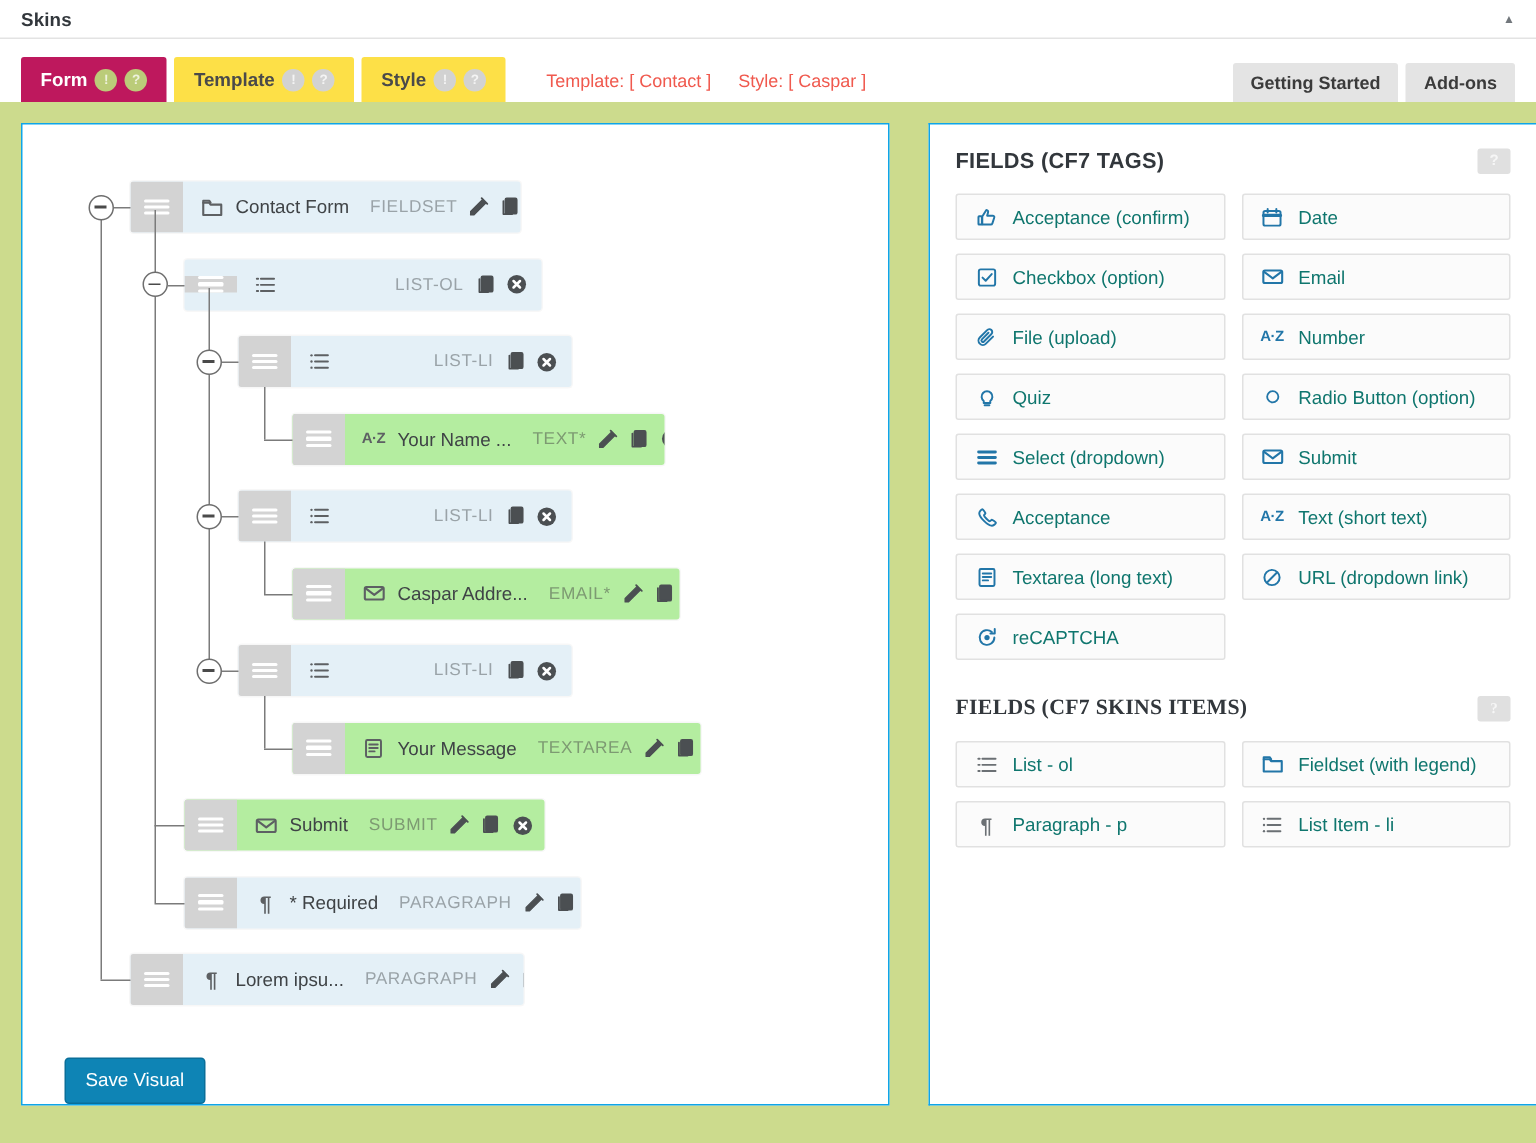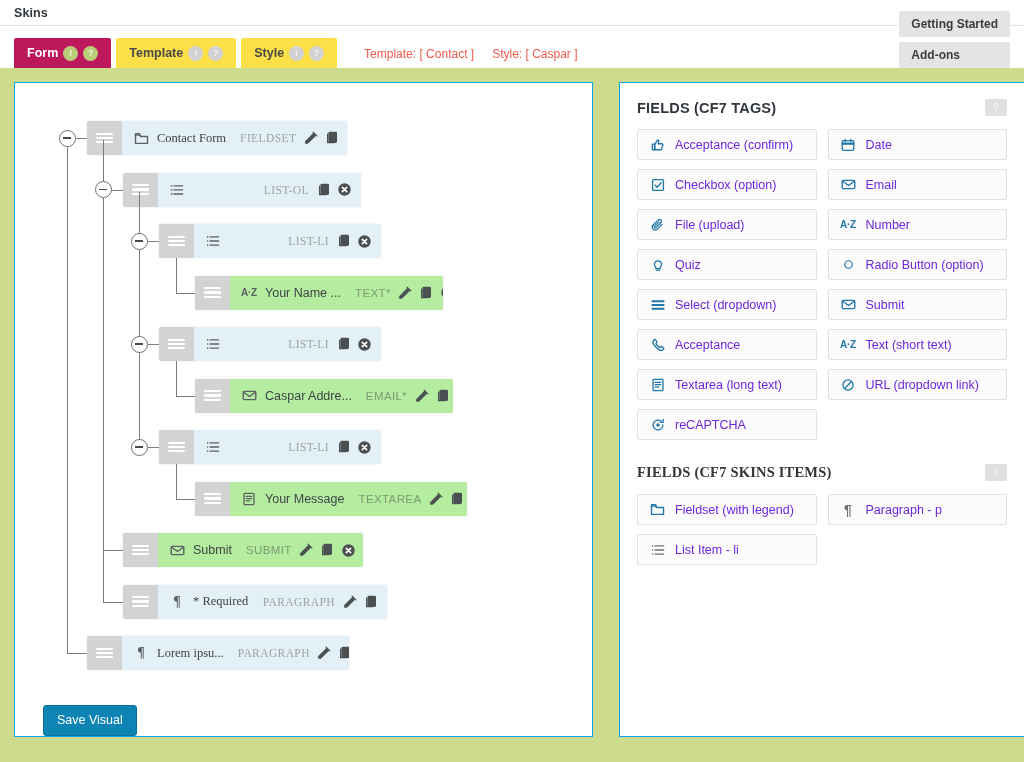--- a/index.html
+++ b/index.html
@@ -45,21 +45,21 @@
     font-size:9px; font-weight:bold;
     background:#d2d2d2; color:#f4f4f4;
   }
   .tab.active .tab-badge { background:#bbcc79; color:#eef2dd; }
 
   .tmplinfo {
     margin-left:22px; display:flex; gap:18px; align-items:center;
     font-size:12px; color:#f0594e; padding-bottom:7px; white-space:nowrap;
   }
   .topright {
-    position:absolute; right:14px; bottom:0; display:flex; gap:5px;flex-direction:column;
+    position:absolute; right:14px; bottom:0; display:flex; gap:5px;
   }
   .topbtn {
     height:26px; padding:0 12px; background:#e4e4e4; color:#3b3b3b;
     font-size:12px; font-weight:bold; border-radius:2px 2px 0 0;
     display:flex; align-items:center; cursor:pointer; user-select:none;
   }
 
   
   .stage {
     position:absolute; left:0; top:68px; width:1024px; height:694px;
@@ -74,21 +74,21 @@
   .panel-right { left:619px; top:14px; width:405px; height:655px; border-right:none;}
 
   
   .tree { position:relative; width:100%; height:100%; }
 
   .trow {
     position:absolute; height:34px; display:flex; align-items:stretch;
     border-radius:2px; overflow:hidden; cursor:move;
     box-shadow:0 0 0 1px rgba(0,0,0,0.03);
   }
-  .trow.blue  { background:#e4f0f7;font-family:Liberation Serif, serif; }
+  .trow.blue  { background:#e4f0f7; }
   .trow.green { background:#b4eda0; }
   .handle {
     width:35px; background:#d3d3d3;
     display:flex; align-items:center; justify-content:center;
     flex:0 0 35px; cursor:move;
   }
   .handle i { display:block; width:17px; height:11px; position:relative; }
   .handle i:before, .handle i:after, .handle i b {
     content:""; position:absolute; left:0; width:17px; height:2.4px;
     background:#fff; border-radius:1px;
@@ -142,21 +142,21 @@
   }
   .grid { display:grid; grid-template-columns:1fr 1fr; gap:9px 11px; }
   .fbtn {
     height:31px; border:1px solid #e1e1e1; background:#fbfbfb;
     display:flex; align-items:center; gap:9px; padding:0 11px;
     border-radius:2px; cursor:pointer; user-select:none;
   }
   .fico { width:17px; flex:0 0 17px; display:flex; align-items:center;
           justify-content:center; color:#2276a8; }
   .fico.grey { color:#6b7074; }
-  .flabel { font-size:12.5px; color:#6d28d9; white-space:nowrap; }
+  .flabel { font-size:12.5px; color:#0f766e; white-space:nowrap; }
   .sec2 { margin-top:24px;font-family:Liberation Serif, serif; }
 </style>
 </head>
 <body>
 
 <div class="topbar">
   <span class="topbar-title">Skins</span>
   <span class="toggle-arrow">▲</span>
 </div>
 
@@ -217,21 +217,21 @@
               </span>
               <span class="tact">
                 <svg width="14" height="14" viewBox="0 0 16 16" fill="none" stroke="currentColor" stroke-width="1.5" stroke-linecap="round" stroke-linejoin="round">
                   <rect x="4.6" y="1.6" width="8.4" height="11.4" rx=".9" fill="currentColor" stroke="currentColor"></rect>
                   <path d="M3 3.5v9.9h6.6" stroke-width="1.4"></path>
                 </svg>
               </span>
             </span>
           </span>
         </div>
-        <div class="trow blue" style="left: 108px; top: 89.5px; width: 238px;">
+        <div class="trow blue" style="left: 108px; top: 89.5px; width: 238px; align-items: center;">
           <span class="handle">
             <i>
               <b></b>
             </i>
           </span>
           <span class="tbody">
             <span class="ticon">
               <svg width="14" height="14" viewBox="0 0 16 16" fill="none" stroke="currentColor" stroke-width="1.5" stroke-linecap="round" stroke-linejoin="round">
                 <path d="M1.4 3.2h1M1.4 7.9h1M1.4 12.6h1"></path>
                 <path d="M4.5 3.2h10M4.5 7.9h10M4.5 12.6h10"></path>
@@ -715,20 +715,29 @@
             </span>
             <span class="flabel">reCAPTCHA</span>
           </div>
         </div>
         <div class="sec-head sec2">
           <span class="sec-title">FIELDS (CF7 SKINS ITEMS)</span>
           <span class="helpbtn">?</span>
         </div>
         <div class="grid">
           <div class="fbtn">
+            <span class="fico grey">
+              <svg width="14" height="14" viewBox="0 0 16 16" fill="none" stroke="currentColor" stroke-width="1.5" stroke-linecap="round" stroke-linejoin="round">
+                <path d="M1.4 3.2h1M1.4 7.9h1M1.4 12.6h1"></path>
+                <path d="M4.5 3.2h10M4.5 7.9h10M4.5 12.6h10"></path>
+              </svg>
+            </span>
+            <span class="flabel">List - ol</span>
+          </div>
+          <div class="fbtn">
             <span class="fico">
               <svg width="15" height="15" viewBox="0 0 16 16" fill="none" stroke="currentColor" stroke-width="1.5" stroke-linecap="round" stroke-linejoin="round">
                 <path d="M1.6 4.4h4.2l1 1.4h7.6v7.4H1.6z"></path>
                 <path d="M1.6 4.4V3h4.2l1 1.4"></path>
               </svg>
             </span>
             <span class="flabel">Fieldset (with legend)</span>
           </div>
           <div class="fbtn">
             <span class="fico grey">

